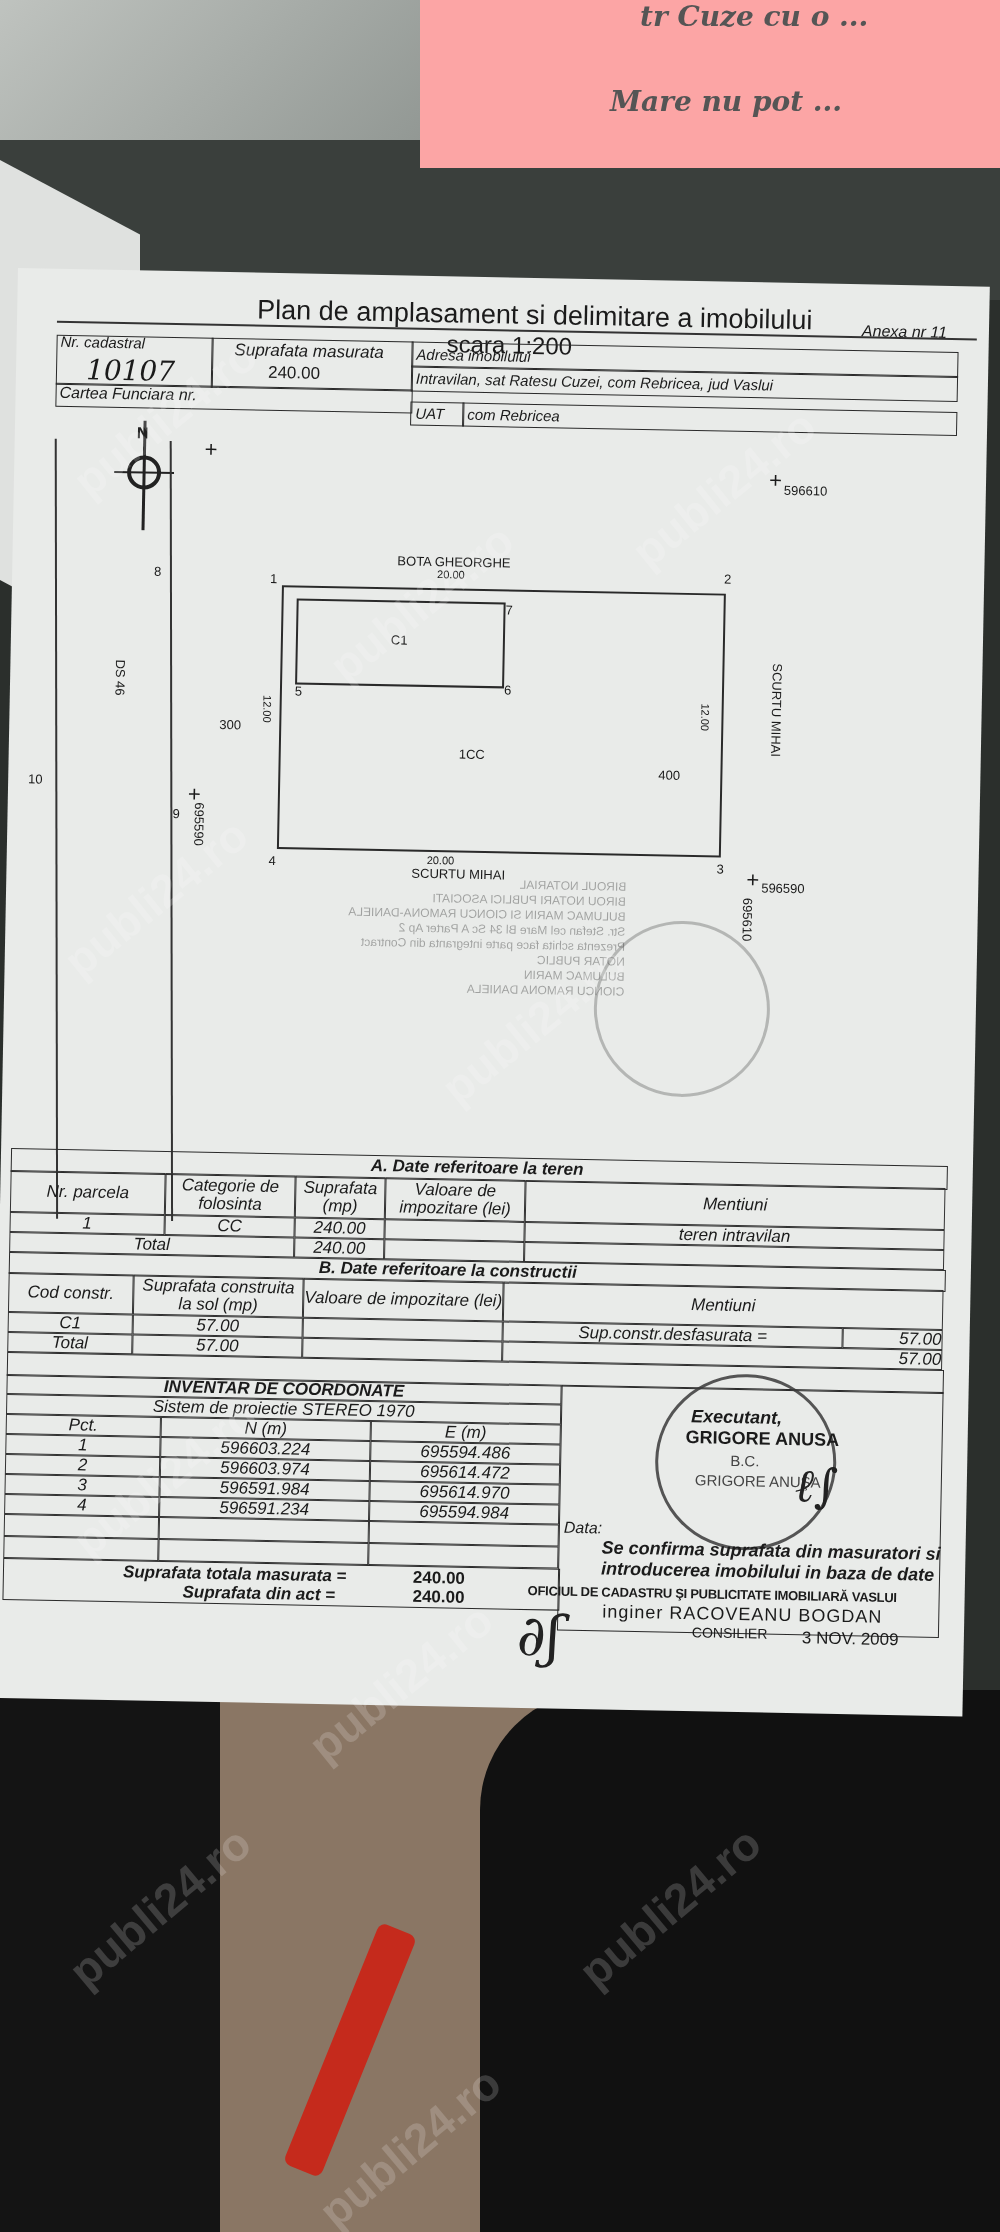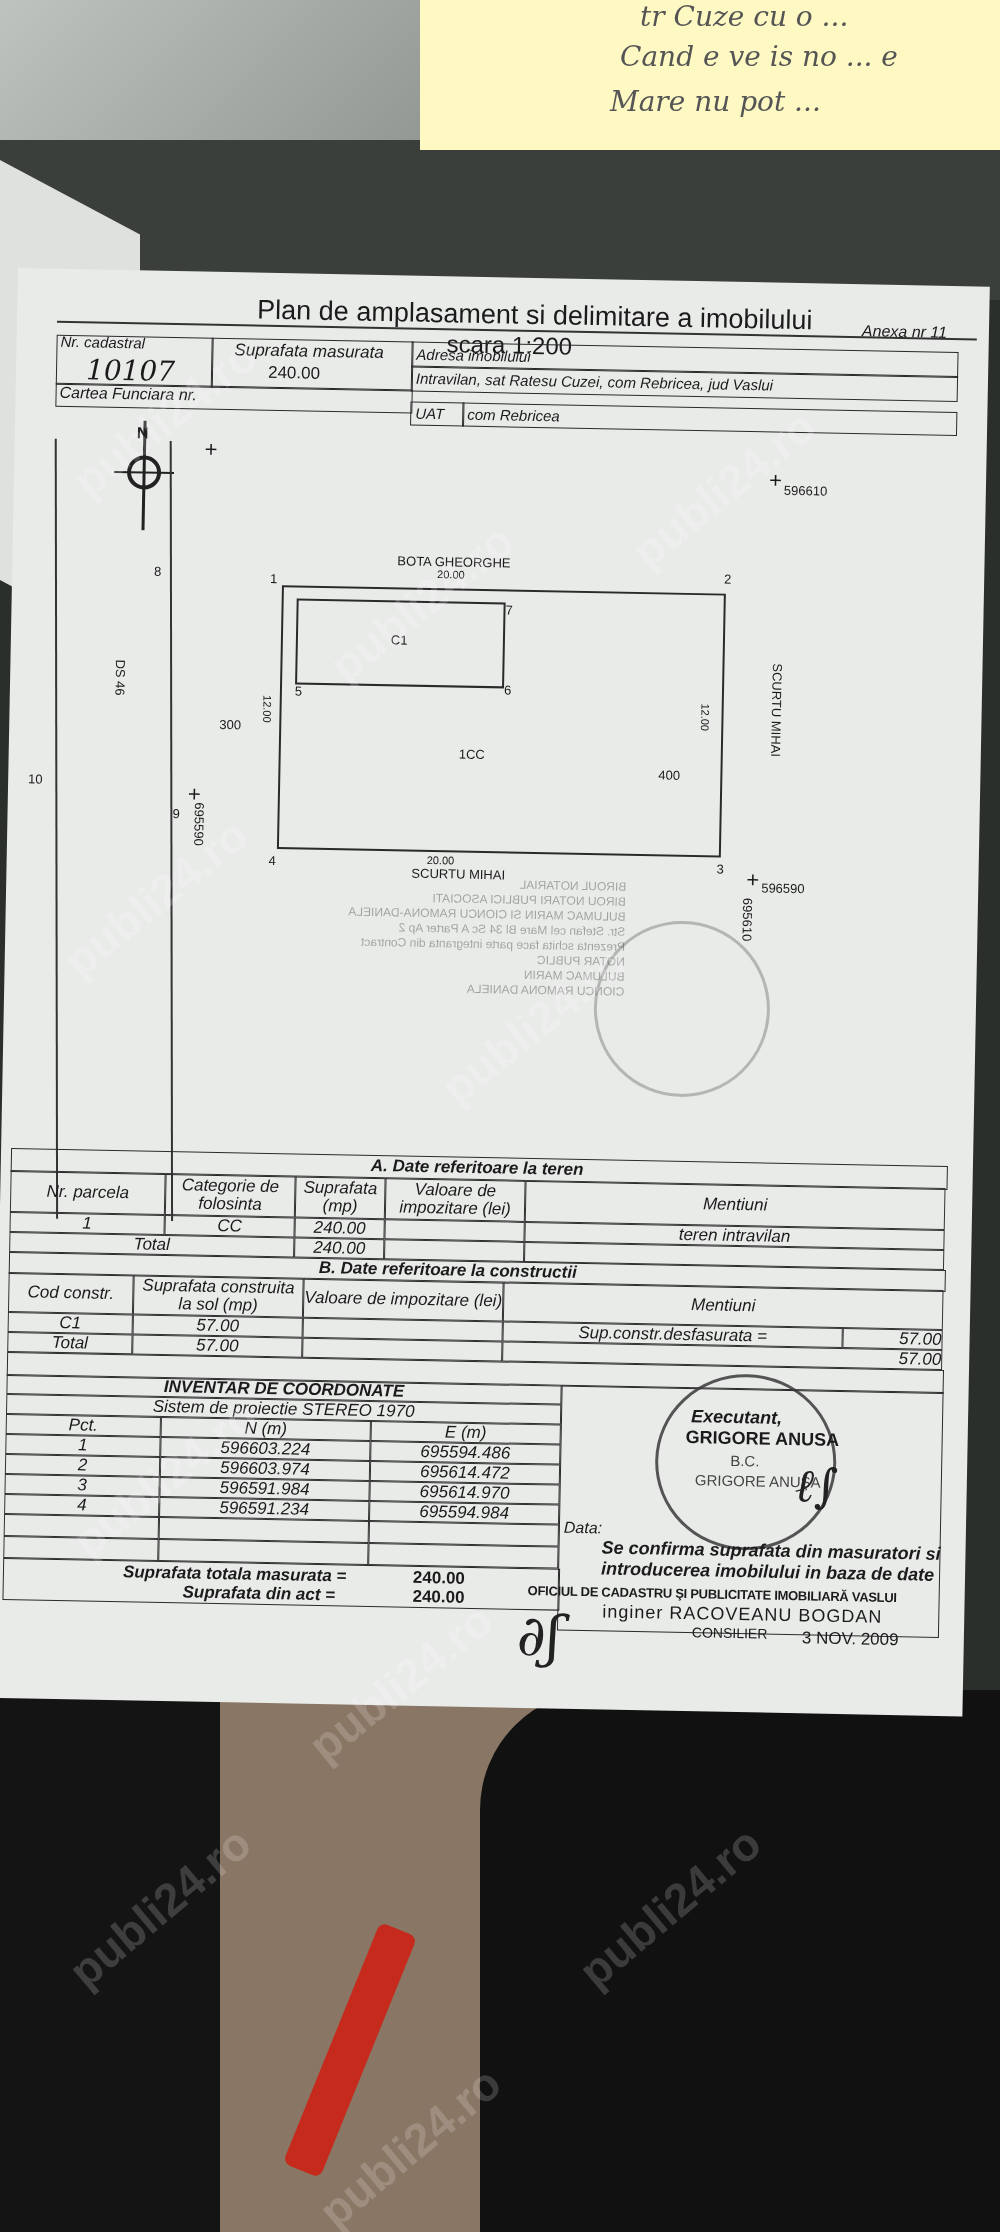--- a/index.html
+++ b/index.html
@@ -1,18 +1,18 @@
 <!DOCTYPE html>
 <html><head>
 <meta charset="utf-8">
 <style>
   html,body{margin:0;padding:0;}
   body{width:1000px;height:2232px;position:relative;overflow:hidden;background:#2b2f2c;font-family:"Liberation Sans",sans-serif;color:#1b1b1b;}
   .bg-top-left{position:absolute;left:0;top:0;width:430px;height:170px;background:linear-gradient(135deg,#bfc3bf,#8f9591);}
-  .note-paper{position:absolute;left:420px;top:0;width:580px;height:150px;background:#fef9c3;}
+  .note-paper{position:absolute;left:420px;top:0;width:580px;height:168px;background:#fca5a5;font-weight:bold;}
   .note-line{position:absolute;font-family:"DejaVu Serif",serif;font-style:italic;font-size:28px;color:#555;white-space:nowrap;}
   .dark-band{position:absolute;left:0;top:140px;width:1000px;height:160px;background:#3a3f3c;}
   .side-paper{position:absolute;left:0;top:160px;width:140px;height:420px;background:#dfe1df;transform:skewY(28deg);transform-origin:top left;}
   .floor{position:absolute;left:0;top:1690px;width:1000px;height:542px;background:#8a7664;}
   .leg1{position:absolute;left:0;top:1690px;width:220px;height:542px;background:#141414;}
   .leg2{position:absolute;left:480px;top:1690px;width:520px;height:542px;background:#111;border-top-left-radius:120px;}
   .pen{position:absolute;left:330px;top:1920px;width:40px;height:260px;background:#c52a1c;transform:rotate(22deg);border-radius:8px;}
   .plank{position:absolute;left:905px;top:1690px;width:3px;height:400px;background:#5a4a3c;}
 
   .doc{position:absolute;left:18px;top:268px;width:972px;height:1430px;background:#e9ebe9;transform:rotate(1.1deg);transform-origin:top left;}
@@ -31,21 +31,20 @@
   .sig{position:absolute;font-family:"DejaVu Serif",serif;font-style:italic;font-size:46px;color:#222;}
   .wm{position:absolute;font-size:46px;color:rgba(255,255,255,.18);transform:rotate(-40deg);font-weight:bold;pointer-events:none;}
 </style>
 </head>
 <body>
 
 <div class="bg-top-left"></div>
 <div class="dark-band"></div>
 <div class="note-paper">
   <div class="note-line" style="left:220px;top:0px;">tr Cuze cu o ...</div>
-  <div class="note-line" style="left:200px;top:40px;">Cand e ve is no ... e</div>
   <div class="note-line" style="left:190px;top:85px;">Mare nu pot ...</div>
 </div>
 <div class="side-paper"></div>
 <div class="floor"></div>
 <div class="plank"></div>
 <div class="leg1"></div>
 <div class="leg2"></div>
 <div class="pen"></div>
 
 <div class="doc">

